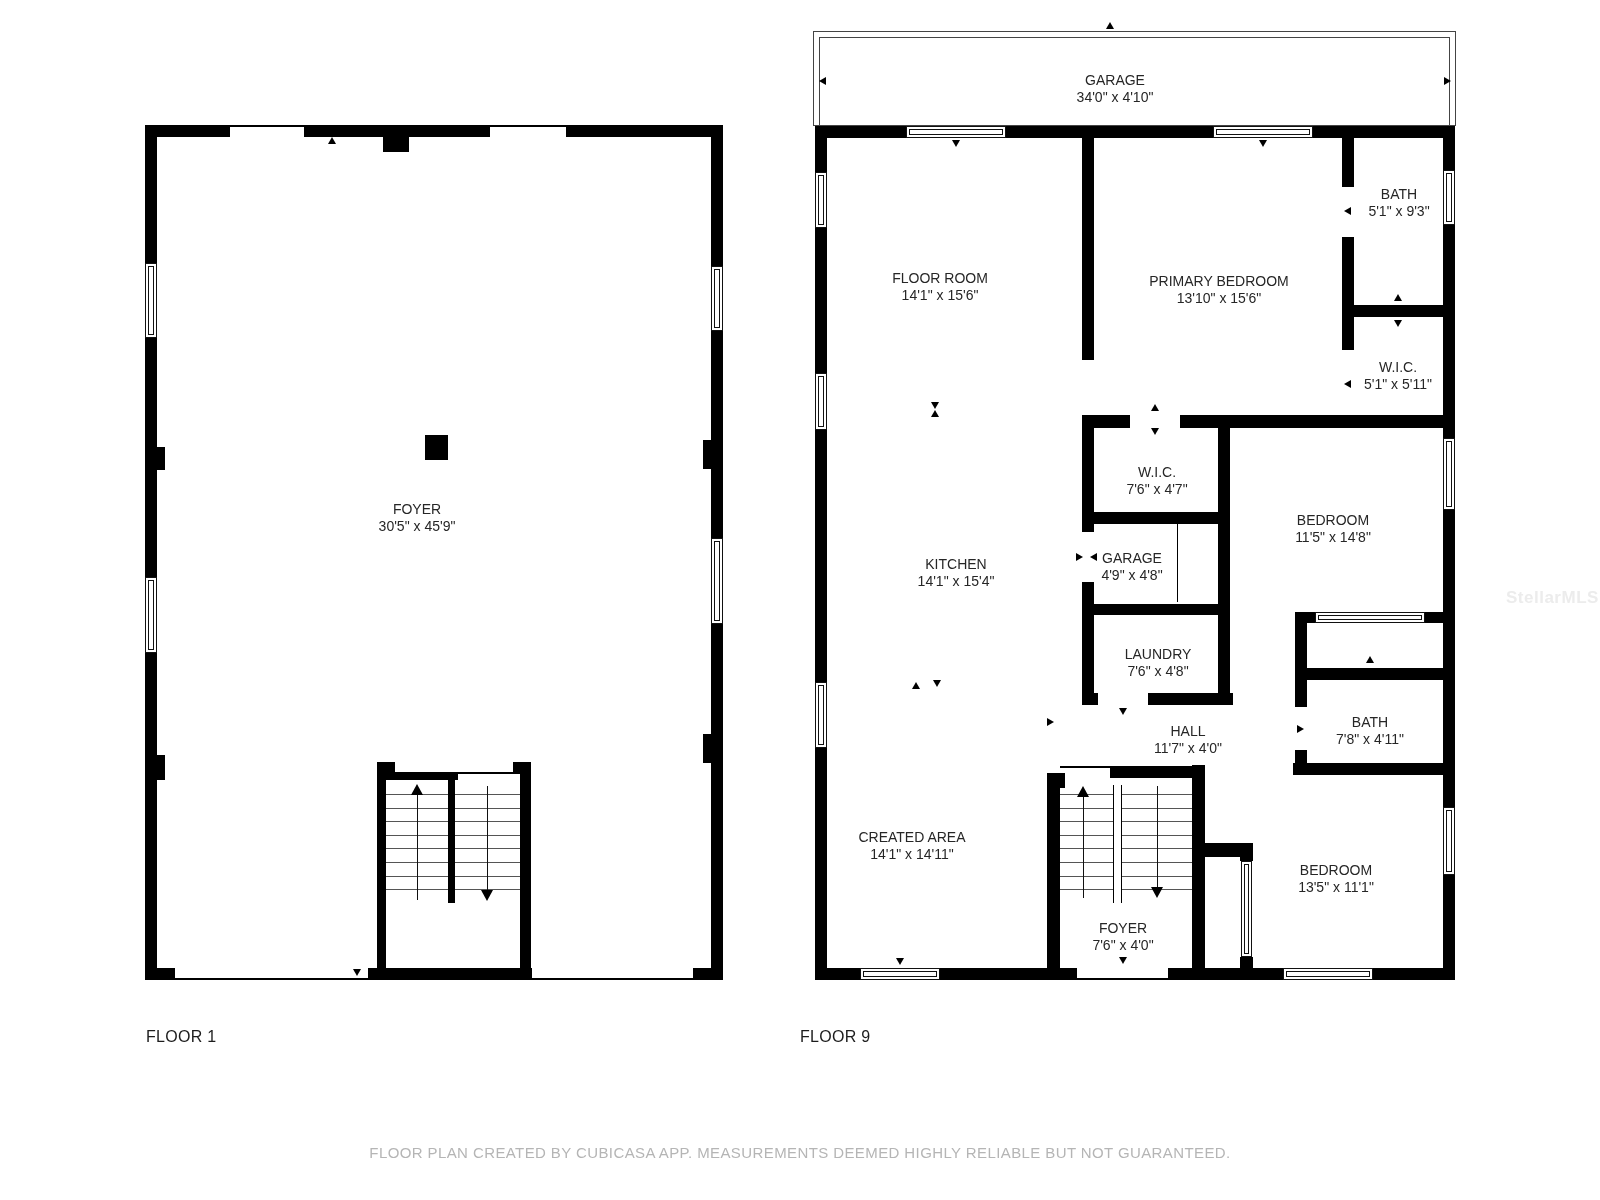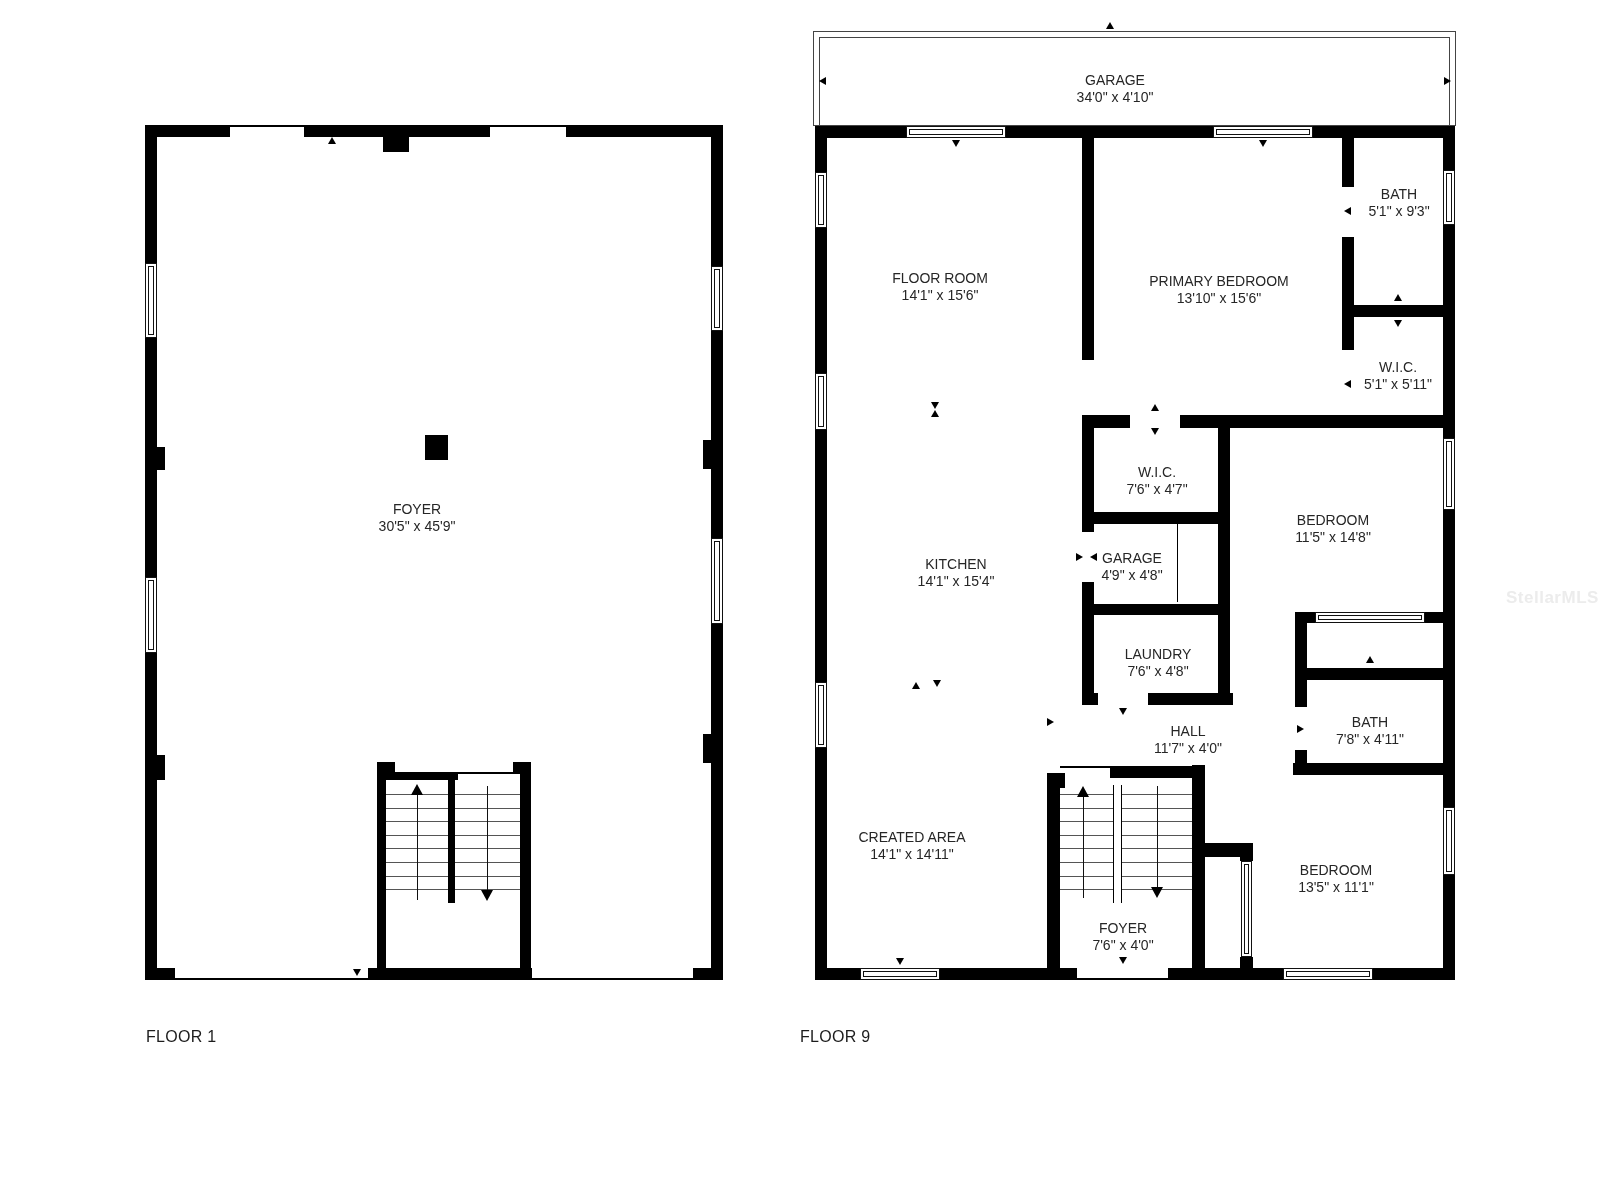--- a/index.html
+++ b/index.html
@@ -25,20 +25,21 @@
   .floor-title{position:absolute;font-size:16px;color:#1c1c1c;letter-spacing:.3px;}
   #disclaimer{position:absolute;left:0;width:1600px;text-align:center;color:#b5b5b5;
               font-size:15px;letter-spacing:.4px;}
   #watermark{position:absolute;color:#ececec;font-size:17px;font-weight:bold;letter-spacing:.5px;}
 </style>
 </head>
 <body>
 
 <div id="canvas">
   <div id="watermark" style="left: 1506px; top: 588px;">StellarMLS</div>
+  <div id="disclaimer" style="top: 1144px;">FLOOR PLAN CREATED BY CUBICASA APP. MEASUREMENTS DEEMED HIGHLY RELIABLE BUT NOT GUARANTEED.</div>
 <div>
       <div class="win" style="left: 145px; top: 263px; width: 12px; height: 75px;">
         <div class="inner"></div>
       </div>
       <div class="win" style="left: 145px; top: 577px; width: 12px; height: 76px;">
         <div class="inner"></div>
       </div>
       <div class="win" style="left: 711px; top: 266px; width: 12px; height: 65px;">
         <div class="inner"></div>
       </div>

